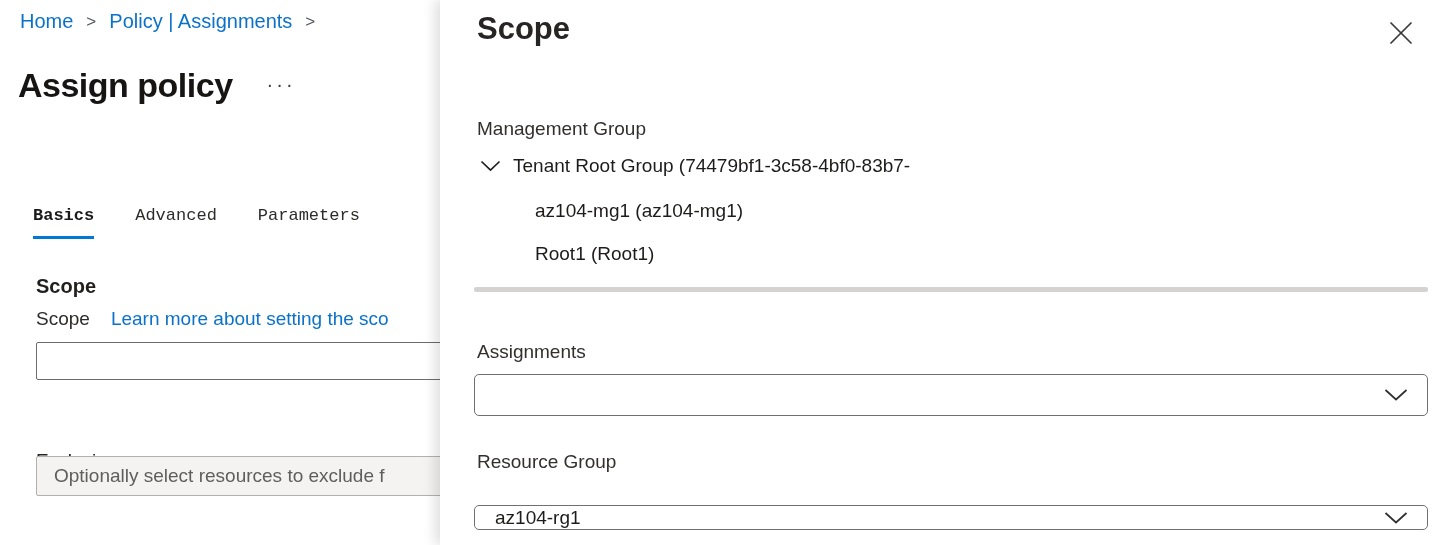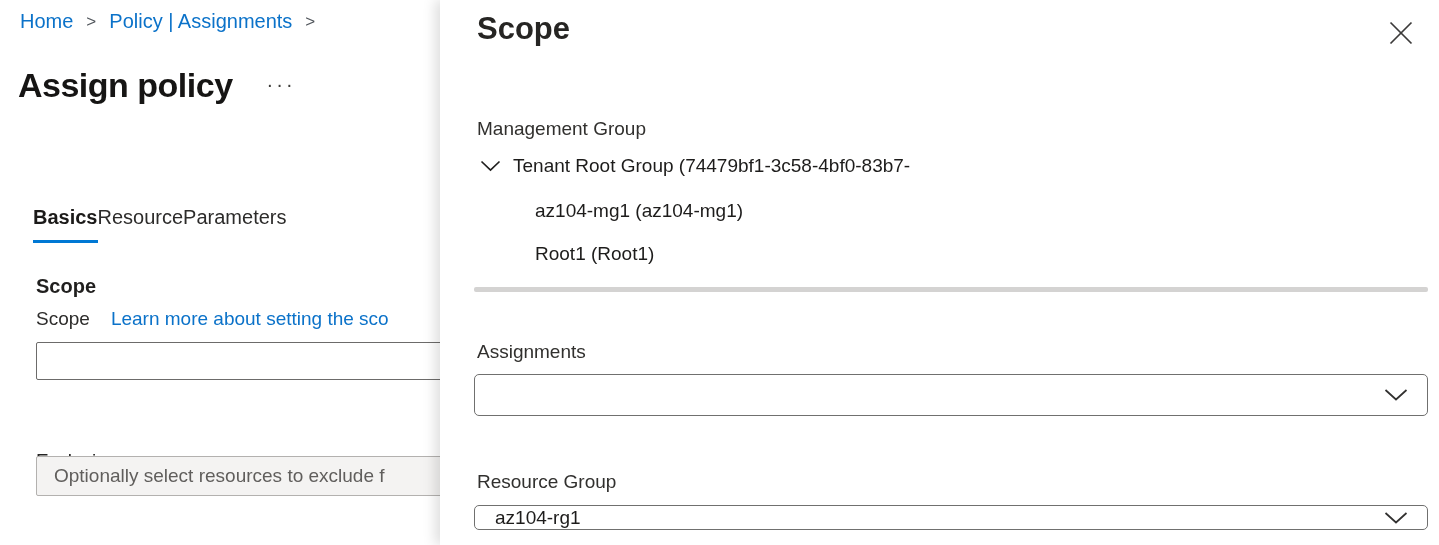--- a/index.html
+++ b/index.html
@@ -13,21 +13,21 @@
   .left-pane { position:absolute; inset:0; }
 
   .breadcrumb { position:absolute; left:20px; top:10px; display:flex; align-items:flex-start; gap:13px; font-size:20px; }
   .crumb { color:#0b72c9; text-decoration:none; cursor:pointer; }
   .crumb-sep { color:#50555b; font-size:17px; padding-top:2px; }
 
   .title-row { position:absolute; left:18px; top:56px; display:flex; align-items:flex-start;margin-top:10px; }
   .page-title { font-size:34px; font-weight:700; color:#161514; letter-spacing:-0.5px; }
   .more-options { margin-left:34px; margin-top:8px; font-size:20px; color:#3c3b39; letter-spacing:3px; cursor:pointer; line-height:1; }
 
-  .tabs { position:absolute; left:33px; top:206px; display:flex; font-size:20px; }
+  .tabs { position:absolute; left:33px; top:206px; display:flex; gap:41px; font-size:17px;font-family:Liberation Mono, monospace; }
   .tab { padding-bottom:11px; color:#2d2c2b; cursor:pointer; border-bottom:3px solid transparent; }
   .tab.active { font-weight:700; color:#1b1a19; border-bottom-color:#0078d4; }
 
   .scope-heading { position:absolute; left:36px; top:275px; font-size:20px; font-weight:700; color:#201f1e; }
   .scope-row { position:absolute; left:36px; top:308px; display:flex; gap:21px; font-size:19px; }
   .scope-row .field-label { color:#2d2c2b; }
   .learn-link { color:#0b72c9; text-decoration:none; white-space:nowrap; cursor:pointer; }
 
   .text-input {
     position:absolute; left:36px; width:565px; height:38px;
@@ -57,21 +57,21 @@
   .tree-row { position:absolute; display:flex; align-items:center; gap:12px; font-size:19px; color:#1d1c1b; cursor:pointer; white-space:nowrap; }
   .tree-root { left:40px; top:155px; max-width:900px; overflow:hidden; }
   .tree-child-0 { left:95px; top:200px; }
   .tree-child-1 { left:95px; top:243px; }
   .tree-chevron { flex:0 0 auto; display:flex; }
 
   .panel-divider { position:absolute; left:34px; top:287px; width:954px; height:5px; background:#d4d3d2; border-radius:2px; }
 
   .panel-field-label { position:absolute; left:37px; font-size:19px; color:#31302e; }
   .sub-label { top:341px; }
-  .rg-label { top:471px;text-align:center; }
+  .rg-label { top:451px;text-align:center; }
 
   .dropdown {
     position:absolute; left:34px; width:954px; height:42px;
     border:1px solid #70706f; border-radius:5px; background:#fff; cursor:pointer;
   }
   .dd-subscription { top:374px; }
   .dd-resource-group { top:505px; height:25px; }
   .dd-value { position:absolute; left:20px; top:0; bottom:0; display:flex; align-items:center; font-size:19px; color:#1d1c1b; }
   .dd-chevron { position:absolute; right:19px; top:50%; transform:translateY(-50%); display:flex; }
 </style>
@@ -87,21 +87,21 @@
     <span class="crumb-sep">&gt;</span>
   </nav>
 
   <div class="title-row">
     <h1 class="page-title">Assign policy</h1>
     <span class="more-options">···</span>
   </div>
 
   <div class="tabs">
     <div class="tab active">Basics</div>
-    <div class="tab">Resource</div>
+    <div class="tab">Advanced</div>
     <div class="tab">Parameters</div>
   </div>
 
   <h2 class="scope-heading">Scope</h2>
 
   <div class="scope-row">
     <span class="field-label">Scope</span>
     <a class="learn-link">Learn more about setting the sco</a>
   </div>
 

